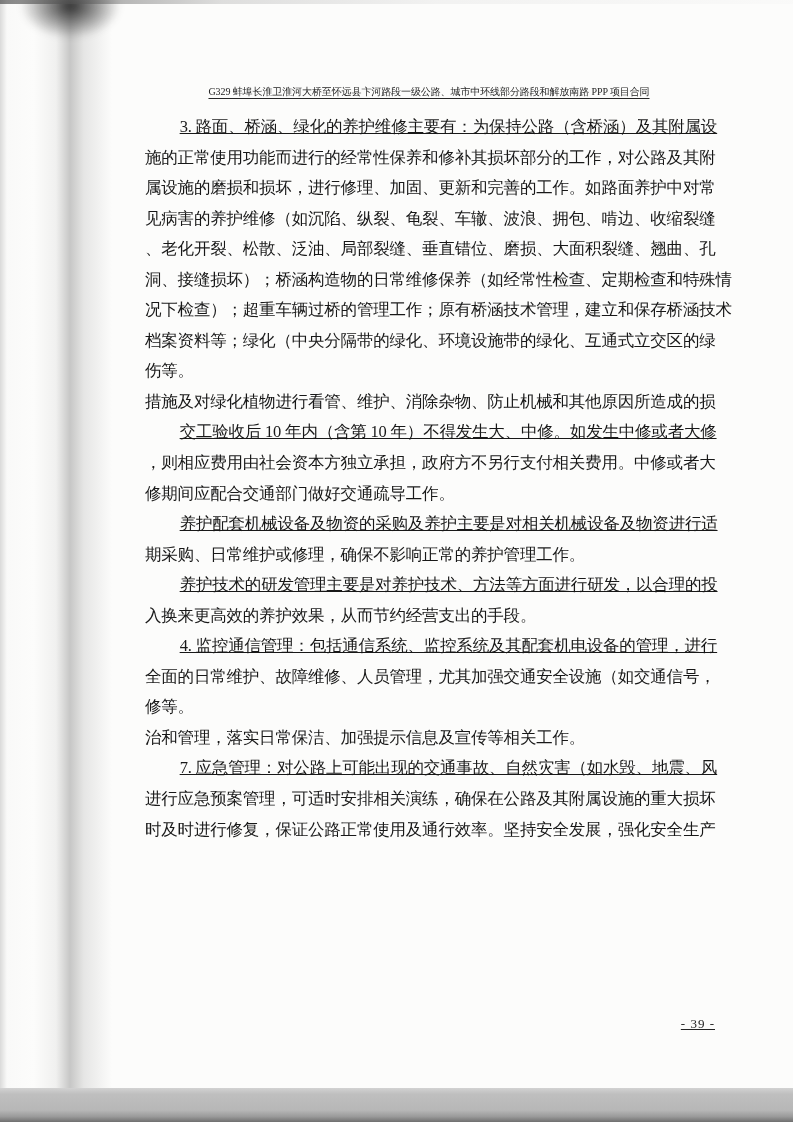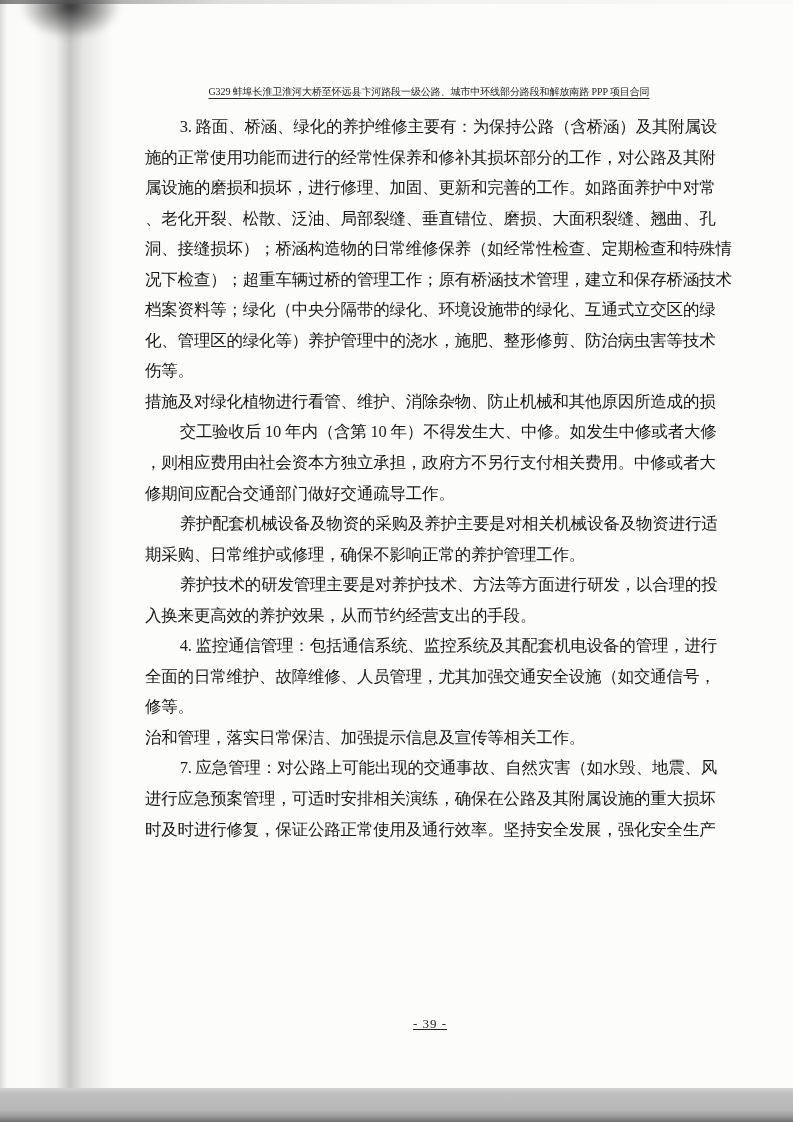--- a/index.html
+++ b/index.html
@@ -84,51 +84,52 @@
     line-height: 30.55px;
     color: #181818;
   }
   .line {
     white-space: pre;
     height: 30.55px;
     overflow: visible;
   }
   .line.first {
     text-indent: 2.1em;
+    text-decoration: underline;
   }
   .page-number {
     position: absolute;
     left: 145px; top: 1016px;
     width: 570px;
-    text-align: center;
+    text-align: right;
     font-size: 13px;
     letter-spacing: 1px;
     color: #222222;
     text-decoration: underline;
   }
 </style>
 </head>
 <body>
 
 <div class="scan">
   <div class="spine-shadow"></div>
   <div class="top-blob"></div>
   <div class="top-edge"></div>
 
   <div class="doc-header">G329 蚌埠长淮卫淮河大桥至怀远县卞河路段一级公路、城市中环线部分路段和解放南路 PPP 项目合同</div>
 
   <div class="doc-body">
       <div class="line first">3. 路面、桥涵、绿化的养护维修主要有：为保持公路（含桥涵）及其附属设</div>
       <div class="line">施的正常使用功能而进行的经常性保养和修补其损坏部分的工作，对公路及其附</div>
       <div class="line">属设施的磨损和损坏，进行修理、加固、更新和完善的工作。如路面养护中对常</div>
+      <div class="line">见病害的养护维修（如沉陷、纵裂、龟裂、车辙、波浪、拥包、啃边、收缩裂缝</div>
       <div class="line">、老化开裂、松散、泛油、局部裂缝、垂直错位、磨损、大面积裂缝、翘曲、孔</div>
       <div class="line">洞、接缝损坏）；桥涵构造物的日常维修保养（如经常性检查、定期检查和特殊情</div>
       <div class="line">况下检查）；超重车辆过桥的管理工作；原有桥涵技术管理，建立和保存桥涵技术</div>
       <div class="line">档案资料等；绿化（中央分隔带的绿化、环境设施带的绿化、互通式立交区的绿</div>
-      <div class="line">化、管理区的绿化等）养护管理中的浇水，施肥、整形修剪、防治病虫害等技术</div>
       <div class="line">伤等。</div>
       <div class="line">措施及对绿化植物进行看管、维护、消除杂物、防止机械和其他原因所造成的损</div>
       <div class="line first">交工验收后 10 年内（含第 10 年）不得发生大、中修。如发生中修或者大修</div>
       <div class="line">，则相应费用由社会资本方独立承担，政府方不另行支付相关费用。中修或者大</div>
       <div class="line">修期间应配合交通部门做好交通疏导工作。</div>
       <div class="line first">养护配套机械设备及物资的采购及养护主要是对相关机械设备及物资进行适</div>
       <div class="line">期采购、日常维护或修理，确保不影响正常的养护管理工作。</div>
       <div class="line first">养护技术的研发管理主要是对养护技术、方法等方面进行研发，以合理的投</div>
       <div class="line">入换来更高效的养护效果，从而节约经营支出的手段。</div>
       <div class="line first">4. 监控通信管理：包括通信系统、监控系统及其配套机电设备的管理，进行</div>

